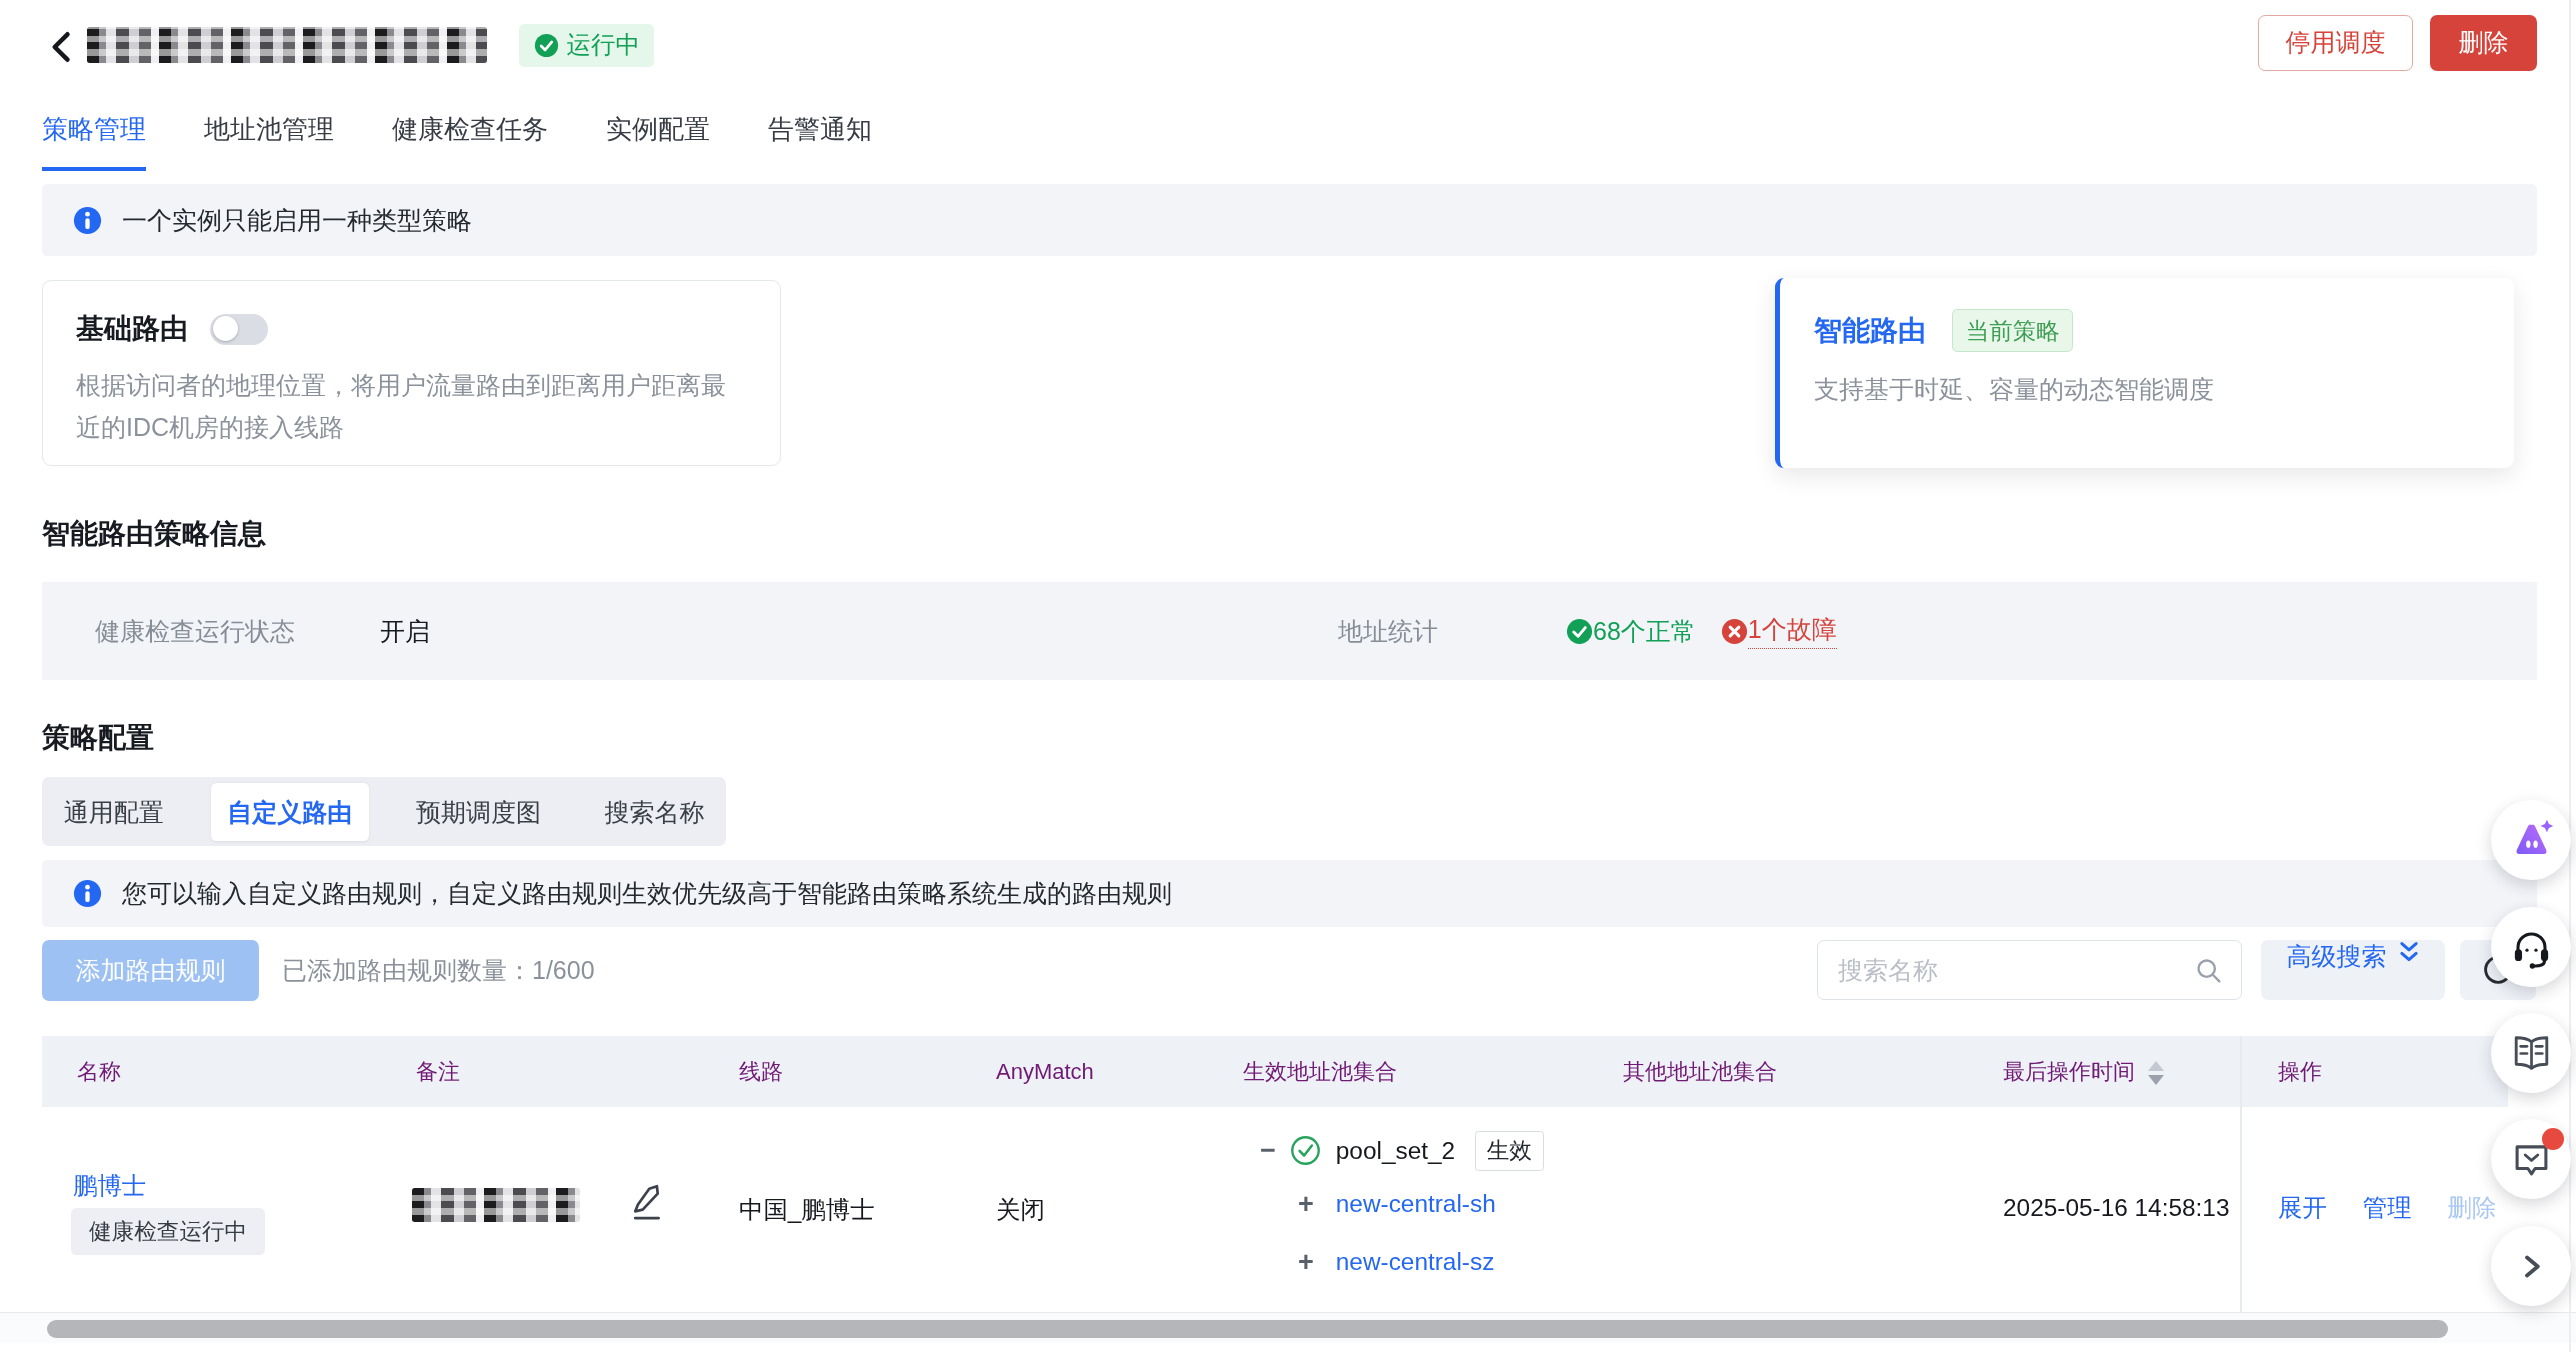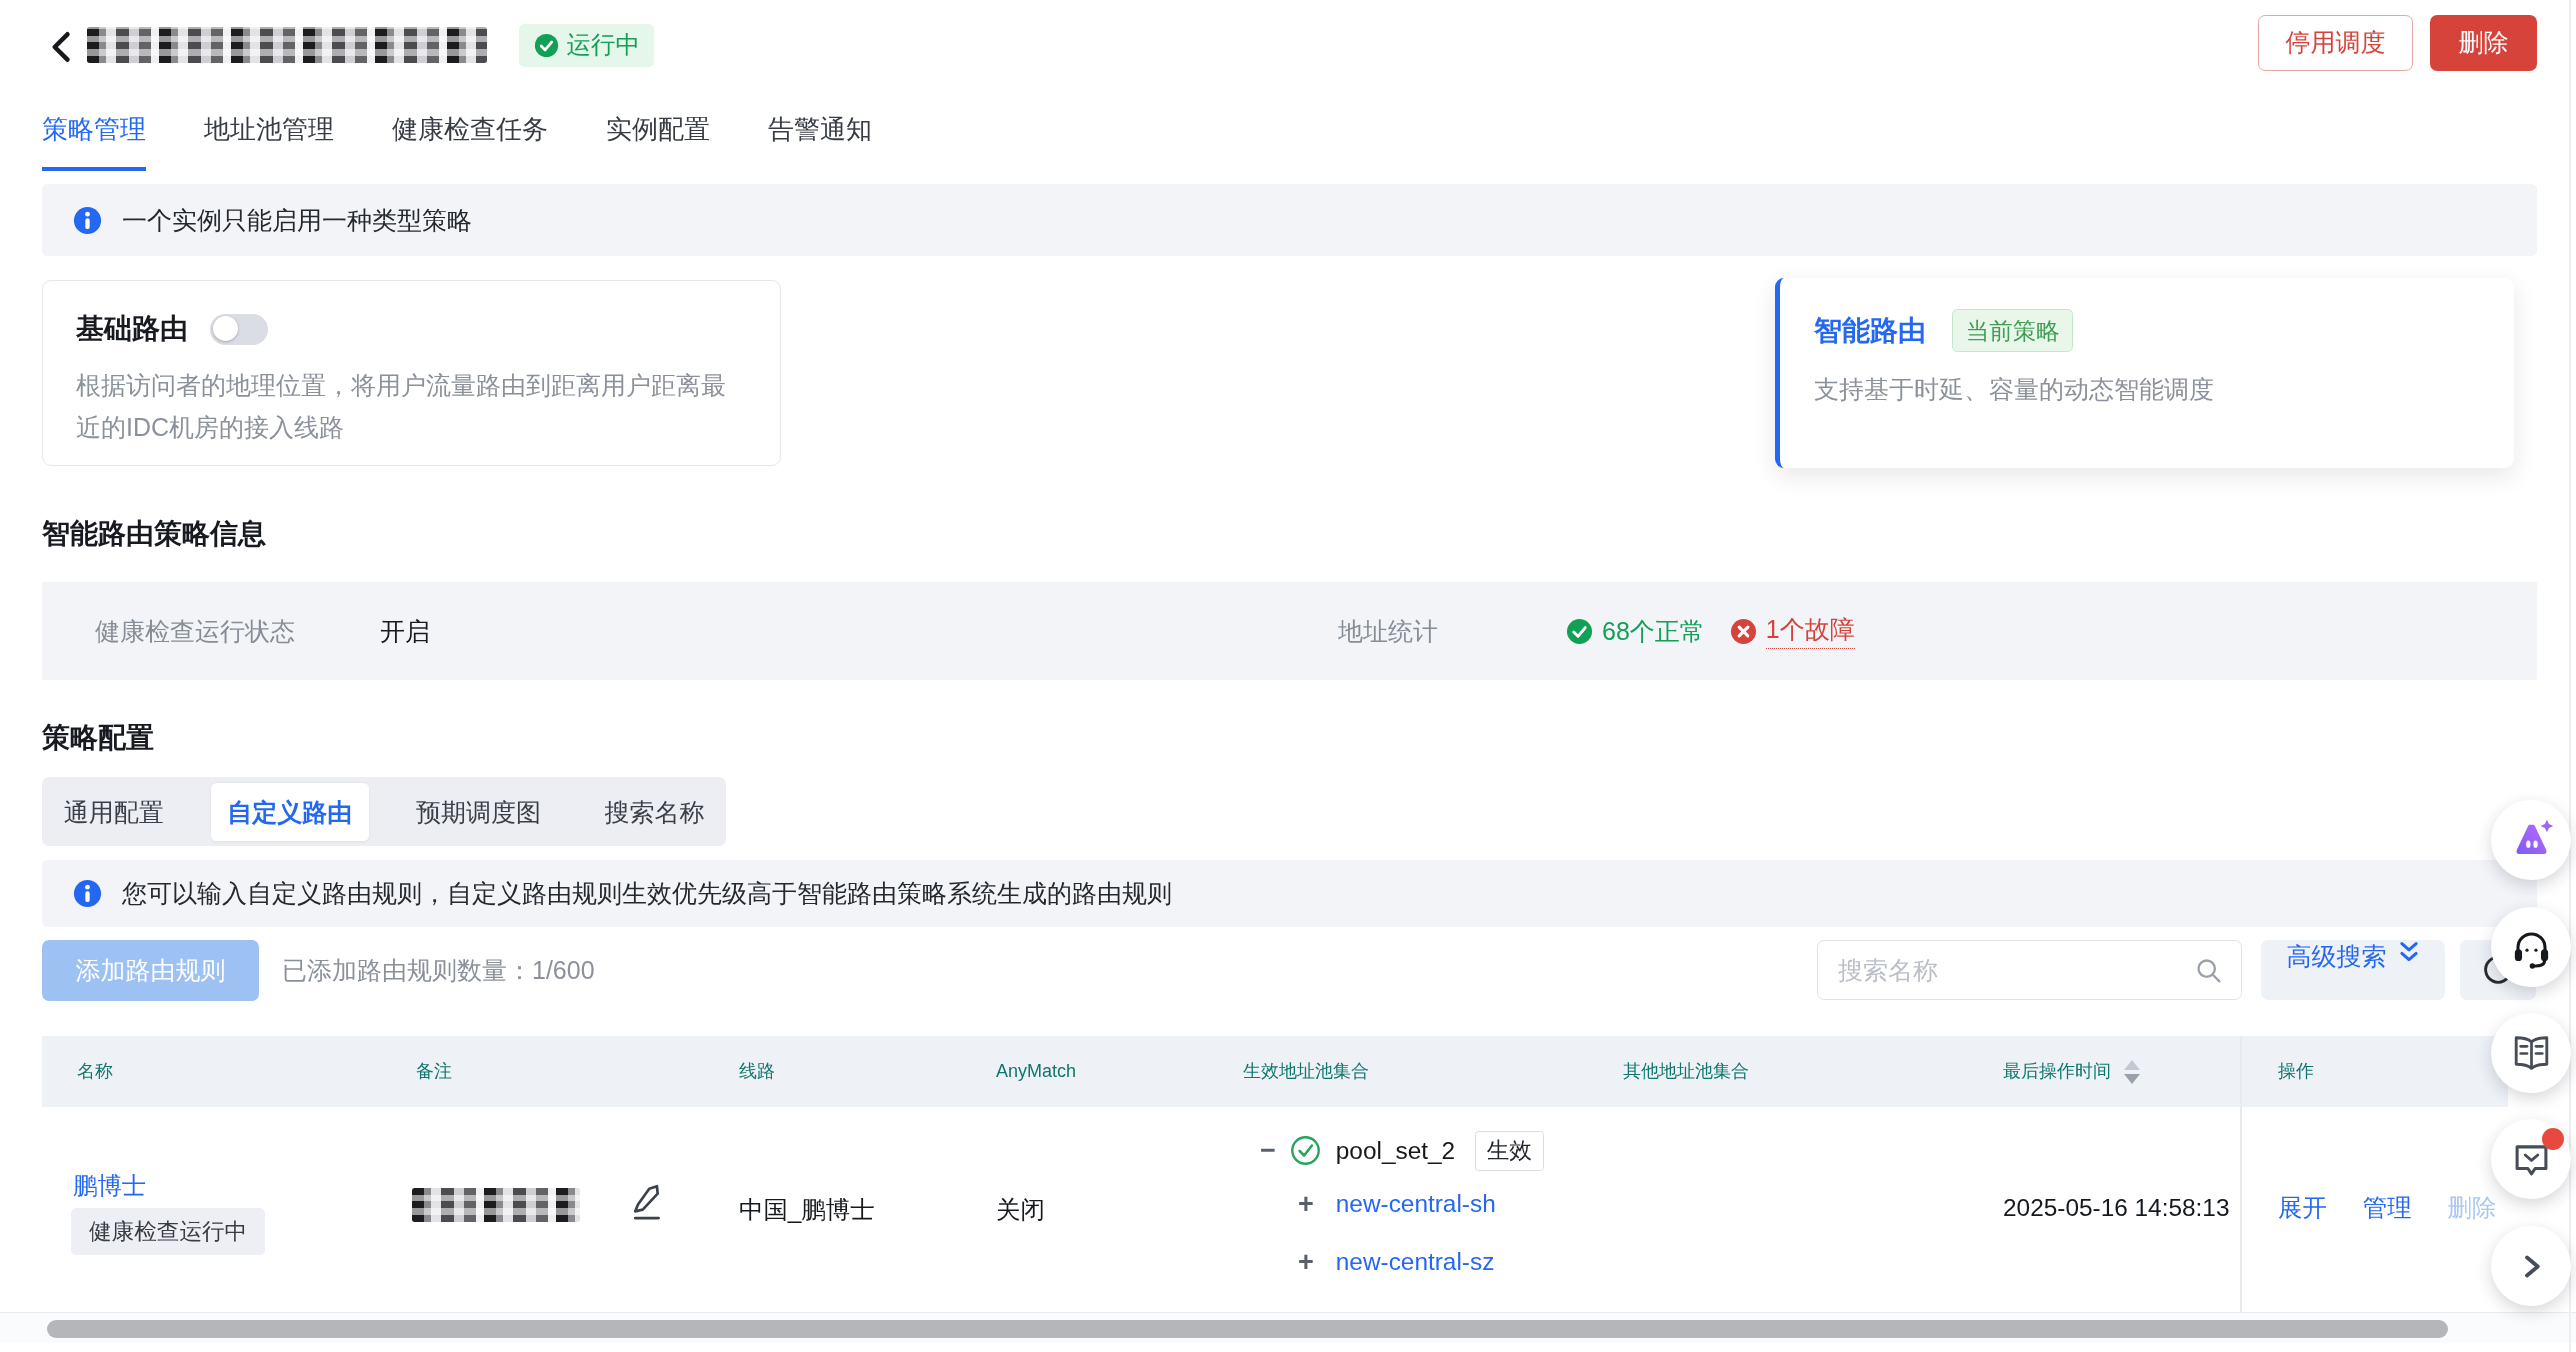--- a/index.html
+++ b/index.html
@@ -53,21 +53,21 @@
   .section-title { position:absolute; left:42px; font-size:28px; font-weight:bold; color:#171b21; }
   .st-1 { top:515px; } .st-2 { top:719px; }
 
   
   .policy-panel { position:absolute; left:42px; top:582px; width:2495px; height:98px; background:#f2f4f8; }
   .pp-item { position:absolute; top:0; height:98px; display:flex; align-items:center; font-size:25px; }
   .pp-health-label { left:53px; color:#868d97; }
   .pp-health-value { left:338px; color:#171b21; }
   .pp-addr-label { left:1296px; color:#868d97; }
   .pp-stats { left:1524px; gap:25px; }
-  .stat { display:flex; align-items:center; gap:9px; }
+  .stat { display:flex; align-items:center; }
   .stat-ok { color:#12a057; }
   .stat-fail { color:#d5433b; cursor:pointer; }
   .stat-fail .stat-text { border-bottom:1.8px dotted #d5433b; padding-bottom:2.7px; }
 
   
   .segmented { position:absolute; left:42px; top:777px; height:69px; background:#eceef3; border-radius:7.2px;
     display:flex; align-items:center; padding:0 5.4px; gap:31px; }
   .seg-item { padding:0 16.3px; height:58px; line-height:58px; font-size:25px; color:#3a3f47; border-radius:5.4px; cursor:pointer; }
   .seg-item.active { background:#fff; color:#2468f2; font-weight:bold; box-shadow:0 0.9px 2.7px rgba(26,34,53,.08); }
 
@@ -81,21 +81,21 @@
   .search-box input::placeholder { color:#b9bec7; }
   .search-box .mag { margin-right:18px; flex:none; }
   .adv-search-btn { position:absolute; left:2261px; top:940px; width:184px; height:60px; background:#eef1f6;
     border:none; border-radius:7.2px; color:#2468f2; font-size:25px; display:flex; align-items:flex-start; justify-content:center; gap:11px; cursor:pointer; }
   .refresh-btn { position:absolute; left:2460px; top:940px; width:76px; height:60px; background:#eef1f6;
     border:none; border-radius:7.2px; display:flex; align-items:center; justify-content:center; cursor:pointer; }
 
   
   .table { position:absolute; left:42px; top:1036px; width:2466px; height:284px; }
   .thead { position:absolute; left:0; top:0; width:2466px; height:71px; background:#eef1f6; }
-  .th { position:absolute; top:0; height:60px; line-height:71px; font-size:18px; color:#0f766e; white-space:nowrap; }
+  .th { position:absolute; top:0; height:60px; line-height:71px; font-size:22px; color:#701a75; white-space:nowrap; }
   .sorter { display:inline-flex; flex-direction:column; gap:3.6px; margin-left:12.7px; vertical-align:middle; cursor:pointer; }
   .caret-up { width:0; height:0; border-left:8.1px solid transparent; border-right:8.1px solid transparent; border-bottom:10px solid #c3c8d1; }
   .caret-down { width:0; height:0; border-left:8.1px solid transparent; border-right:8.1px solid transparent; border-top:10px solid #9aa1ac; }
   .col-divider { position:absolute; left:2198px; top:0; width:1.8px; height:284px; background:#e7eaee; }
   .trow { position:absolute; left:0; top:71px; width:2466px; height:213px; background:#fff; border-bottom:1.8px solid #eaedf1; }
   .cell-text { position:absolute; font-size:24.4px; color:#15181d; white-space:nowrap; }
   .row-name { position:absolute; left:31px; top:63px; font-size:24.4px; color:#2468f2; cursor:pointer; }
   .row-name-badge { position:absolute; left:29px; top:101px; height:47px; line-height:47px; padding:0 18px;
     background:#edeff4; border-radius:5.4px; font-size:22.6px; color:#383d45; }
   .redacted-remark { position:absolute; left:370px; top:81px; width:168px; height:34px; }

